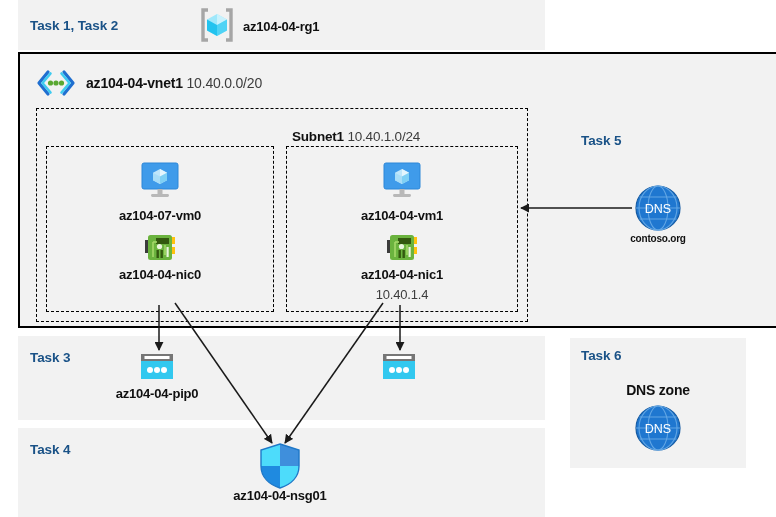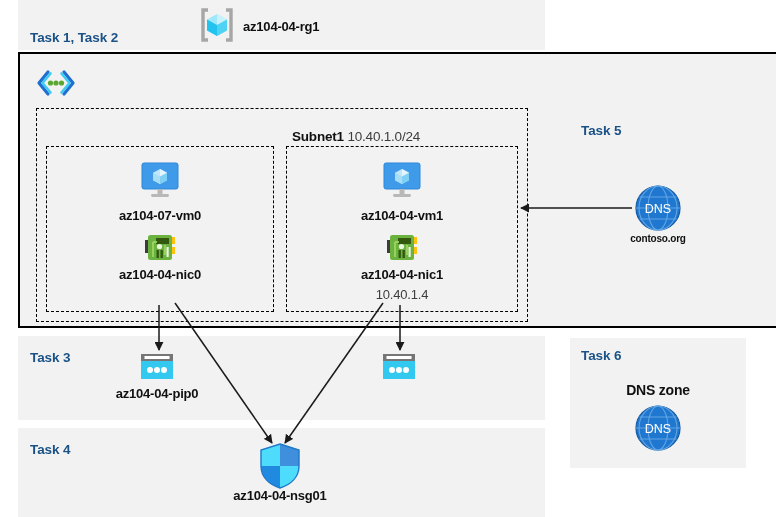--- a/index.html
+++ b/index.html
@@ -82,21 +82,21 @@
   <div class="panel" id="vnet-box"></div>
   <div class="panel" id="task3-band"></div>
   <div class="panel" id="task4-band"></div>
   <div class="panel" id="task5-box"></div>
   <div class="panel" id="task6-box"></div>
 
   <div class="dashed" id="subnets-wrap"></div>
   <div class="dashed" id="subnet0-box"></div>
   <div class="dashed" id="subnet1-box"></div>
 
-  <div class="task-label" style="left:30px; top:18px;margin-top:12px;">Task 1, Task 2</div>
+  <div class="task-label" style="left:30px; top:18px;">Task 1, Task 2</div>
 
   <div class="icon rg-ico" style="left:199px; top:7px;">
     <svg width="36" height="36" viewBox="0 0 36 36">
       <path d="M9 3 L4 3 L4 33 L9 33" fill="none" stroke="#a6a6a6" stroke-width="3.4"></path>
       <path d="M27 3 L32 3 L32 33 L27 33" fill="none" stroke="#a6a6a6" stroke-width="3.4"></path>
       <polygon points="18,7 28,12.5 28,23.5 18,29 8,23.5 8,12.5" fill="#9fe8fb"></polygon>
       <polygon points="18,7 28,12.5 18,18" fill="#c9f2fd"></polygon>
       <polygon points="18,18 28,12.5 28,23.5 18,29" fill="#4fd3f5"></polygon>
       <polygon points="18,18 8,12.5 8,23.5 18,29" fill="#22c3ef"></polygon>
     </svg>
@@ -109,20 +109,23 @@
       <path d="M12 2 L3 13 L12 24" fill="none" stroke="#1f6fd0" stroke-width="3.2" stroke-linecap="round" stroke-linejoin="round"></path>
       <path d="M14.5 3.5 L6.5 13 L14.5 22.5" fill="none" stroke="#3ecbf0" stroke-width="2.6" stroke-linecap="round" stroke-linejoin="round"></path>
       <path d="M28 2 L37 13 L28 24" fill="none" stroke="#1f6fd0" stroke-width="3.2" stroke-linecap="round" stroke-linejoin="round"></path>
       <path d="M25.5 3.5 L33.5 13 L25.5 22.5" fill="none" stroke="#3ecbf0" stroke-width="2.6" stroke-linecap="round" stroke-linejoin="round"></path>
       <circle cx="14.5" cy="13" r="2.6" fill="#5aa832"></circle>
       <circle cx="20" cy="13" r="2.6" fill="#5aa832"></circle>
       <circle cx="25.5" cy="13" r="2.6" fill="#5aa832"></circle>
     </svg>
   </div>
 
+  <div class="hdr" style="left:86px; top:74px;">
+    <span class="b">az104-04-vnet1</span><span class="n">&nbsp;</span><span class="n">10.40.0.0/20</span>
+  </div>
 
 
   <div class="subnet-hdr" style="left:292px; top:127px;">
     <span class="b">Subnet1</span><span class="n">&nbsp;</span><span class="n">10.40.1.0/24</span>
   </div>
 
   <div class="icon vm-ico" style="left:139px; top:161px;">
     <svg width="42" height="38" viewBox="0 0 42 38">
       <rect x="3" y="2" width="36" height="26" rx="2" fill="#3f9bea"></rect>
       <rect x="3" y="2" width="36" height="26" rx="2" fill="none" stroke="#2d87d8" stroke-width="1"></rect>
@@ -225,21 +228,21 @@
         <rect x="0" y="0" width="21" height="23" fill="#4ddcfb"></rect>
         <rect x="21" y="0" width="21" height="23" fill="#3f8fdc"></rect>
         <rect x="0" y="23" width="21" height="23" fill="#1f8ae0"></rect>
         <rect x="21" y="23" width="21" height="23" fill="#4ddcfb"></rect>
       </g>
       <path d="M21 1 L40 7 L40 23 C40 34 32 41.5 21 45 C10 41.5 2 34 2 23 L2 7 Z" fill="none" stroke="#1f78c8" stroke-width="1.4"></path>
     </svg>
   </div>
   <div class="node-label" style="left:180px; top:488px; width:200px;">az104-04-nsg01</div>
 
-  <div class="task-label" style="left:581px; top:123px;">Task 5</div>
+  <div class="task-label" style="left:581px; top:133px;">Task 5</div>
 
   <div class="icon dns-ico" style="left:635px; top:185px;">
     <svg width="46" height="46" viewBox="0 0 46 46">
       <circle cx="23" cy="23" r="22" fill="#1f77d0"></circle>
       <circle cx="23" cy="23" r="22" fill="none" stroke="#155ba3" stroke-width="1.2"></circle>
       <g fill="none" stroke="#62a6e4" stroke-width="1.1">
         <ellipse cx="23" cy="23" rx="10" ry="22"></ellipse>
         <ellipse cx="23" cy="23" rx="19" ry="22"></ellipse>
         <line x1="1" y1="23" x2="45" y2="23"></line>
         <path d="M4.5 12 H41.5"></path>

